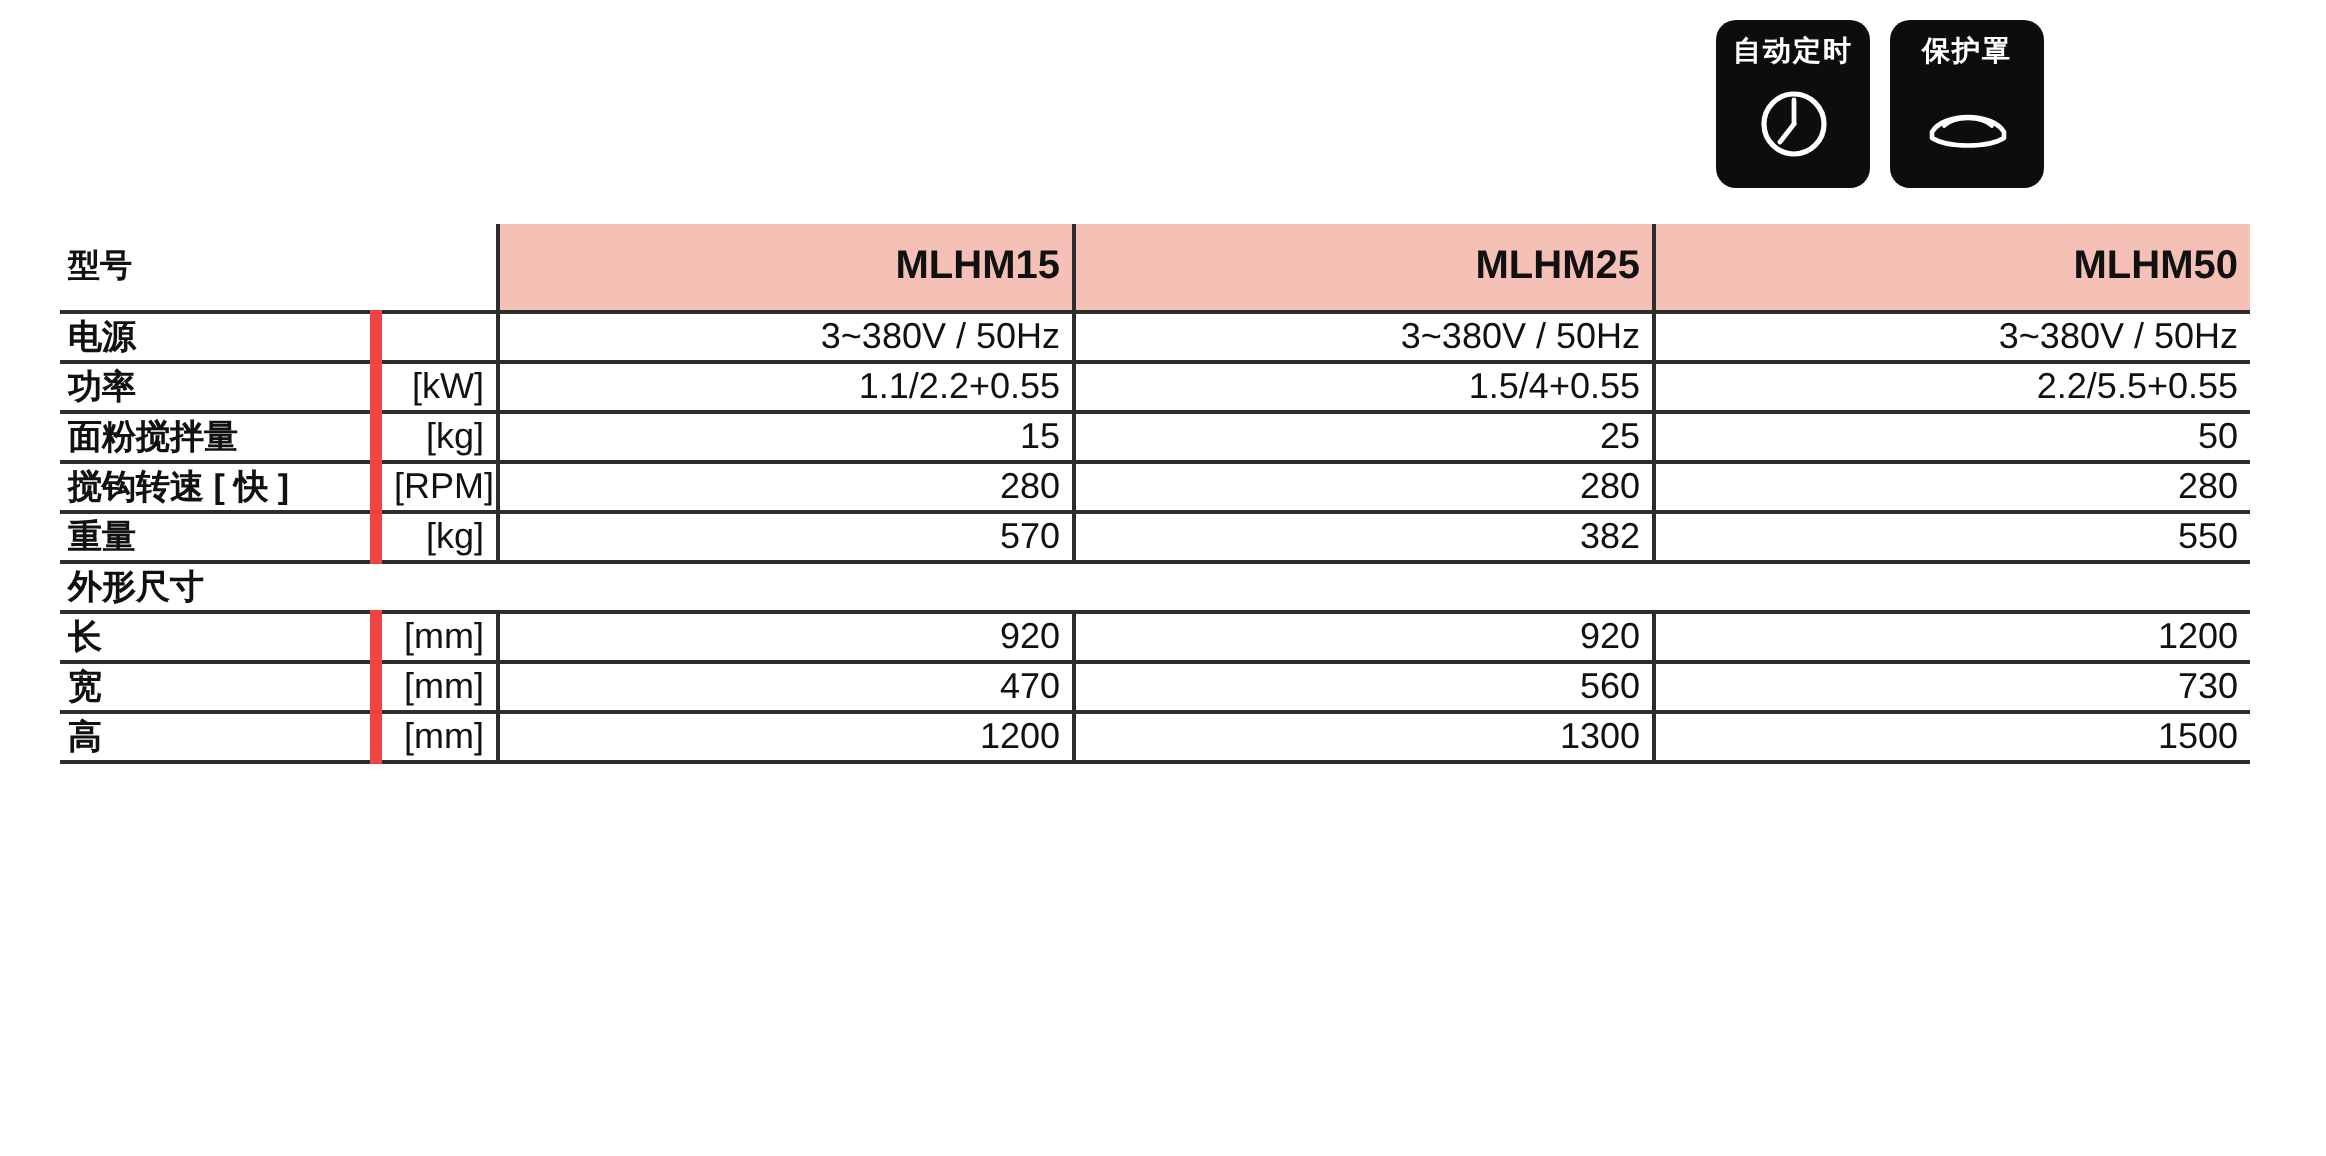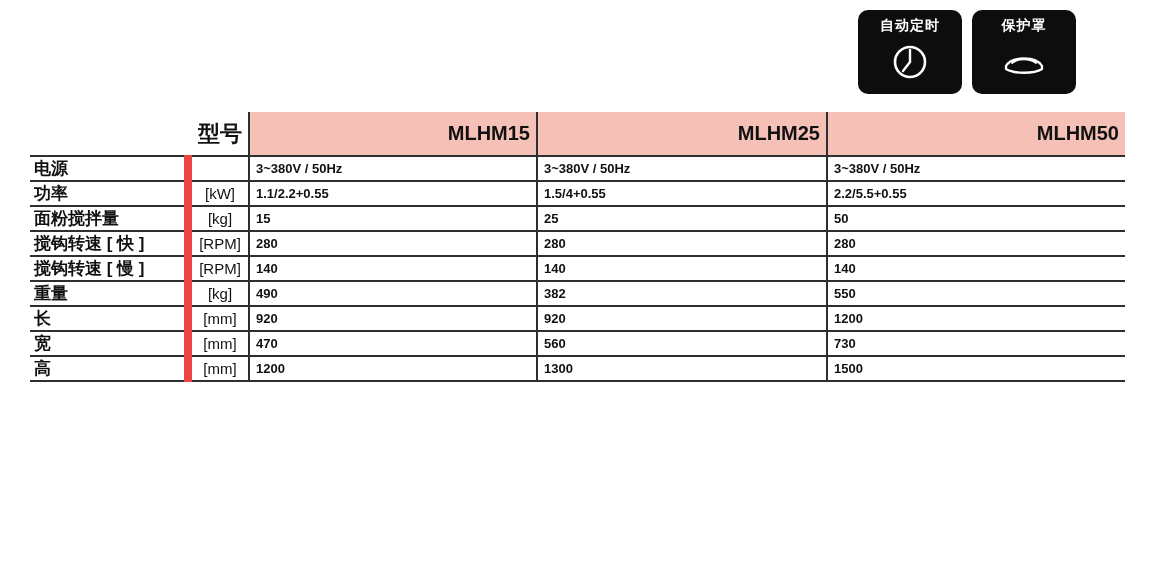--- a/index.html
+++ b/index.html
@@ -2,45 +2,45 @@
 <html><head>
 <meta charset="utf-8">
 <style>
   * { margin: 0; padding: 0; box-sizing: border-box; }
   html, body { width: 1163px; height: 578px; background: #ffffff;
     font-family: "Liberation Sans", "DejaVu Sans", sans-serif; color: #111; }
   .page { position: relative; width: 1163px; height: 578px; overflow: hidden; }
 
   
   .badges { position: absolute; top: 10px; left: 858px; display: flex; gap: 10px; }
-  .badge { width: 104px; height: 84px; background: #0d0d0d; border-radius: 10px;
+  .badge { width: 77px; height: 84px; background: #0d0d0d; border-radius: 10px;
     display: flex; flex-direction: column; align-items: center; padding-top: 7px; }
   .badge-label { color: #fff; font-size: 14px; font-weight: 700; letter-spacing: 1px;
     white-space: nowrap; }
   .badge-icon { margin-top: 4px; }
   .badge-icon svg { display: block; }
 
   
   table.spec { position: absolute; left: 30px; top: 112px; width: 1095px;
     border-collapse: collapse; table-layout: fixed; }
   .spec td, .spec th { padding: 0 6px; font-size: 17px; overflow: hidden;
     white-space: nowrap; }
   .spec tr { height: 16px; }
   .spec tr.hdr { height: 44px; }
 
   .spec .lbl { text-align: left; font-weight: 700; font-size: 17px; padding-left: 4px; }
-  .spec .unit { text-align: center; font-size: 15px; font-weight: 400;
-    border-left: 8px solid #ef4444; }
-  .spec .val { text-align: left; font-size: 13px; font-weight: 700;
+  .spec .unit { text-align: right; font-size: 18px; font-weight: 400;
+    border-left: 6px solid #ef4444; }
+  .spec .val { text-align: right; font-size: 18px; font-weight: 400;
     border-left: 2px solid #2e2e2e; }
 
   .spec tr.hdr th { border-bottom: 2px solid #2e2e2e; }
   .spec tr.hdr .model { background: #f5c1b7; border-left: 2px solid #2e2e2e;
     font-size: 20px; font-weight: 700; text-align: right; }
-  .spec tr.hdr .lbl { font-size: 22px; text-align: right; }
+  .spec tr.hdr .lbl { font-size: 16px; }
 
   .spec tr.row td { border-top: 2px solid #2e2e2e; border-bottom: 2px solid #2e2e2e; }
   .spec tr.section td { border-top: 2px solid #2e2e2e; border-bottom: 2px solid #2e2e2e;
     font-weight: 700; font-size: 17px; text-align: left; padding-left: 4px; }
   .spec tr:last-child td { border-bottom: 2px solid #2e2e2e; }
 </style>
 </head>
 <body>
 
 <div class="page">
@@ -109,38 +109,34 @@
     </tr>
 
     <tr class="row">
       <td class="lbl">搅钩转速 [ 快 ]</td>
       <td class="unit">[RPM]</td>
       <td class="val">280</td>
       <td class="val">280</td>
       <td class="val">280</td>
     </tr>
 
-    <tr class="row">
-      <td class="lbl">搅钩转速 [ 慢 ]</td>
-      <td class="unit">[RPM]</td>
-      <td class="val">140</td>
-      <td class="val">140</td>
-      <td class="val">140</td>
-    </tr>
 
 
 
     <tr class="row">
       <td class="lbl">重量</td>
       <td class="unit">[kg]</td>
-      <td class="val">490</td>
+      <td class="val">570</td>
       <td class="val">382</td>
       <td class="val">550</td>
     </tr>
 
+    <tr class="section">
+      <td colspan="5">外形尺寸</td>
+    </tr>
 
     <tr class="row">
       <td class="lbl">长</td>
       <td class="unit">[mm]</td>
       <td class="val">920</td>
       <td class="val">920</td>
       <td class="val">1200</td>
     </tr>
 
     <tr class="row">

